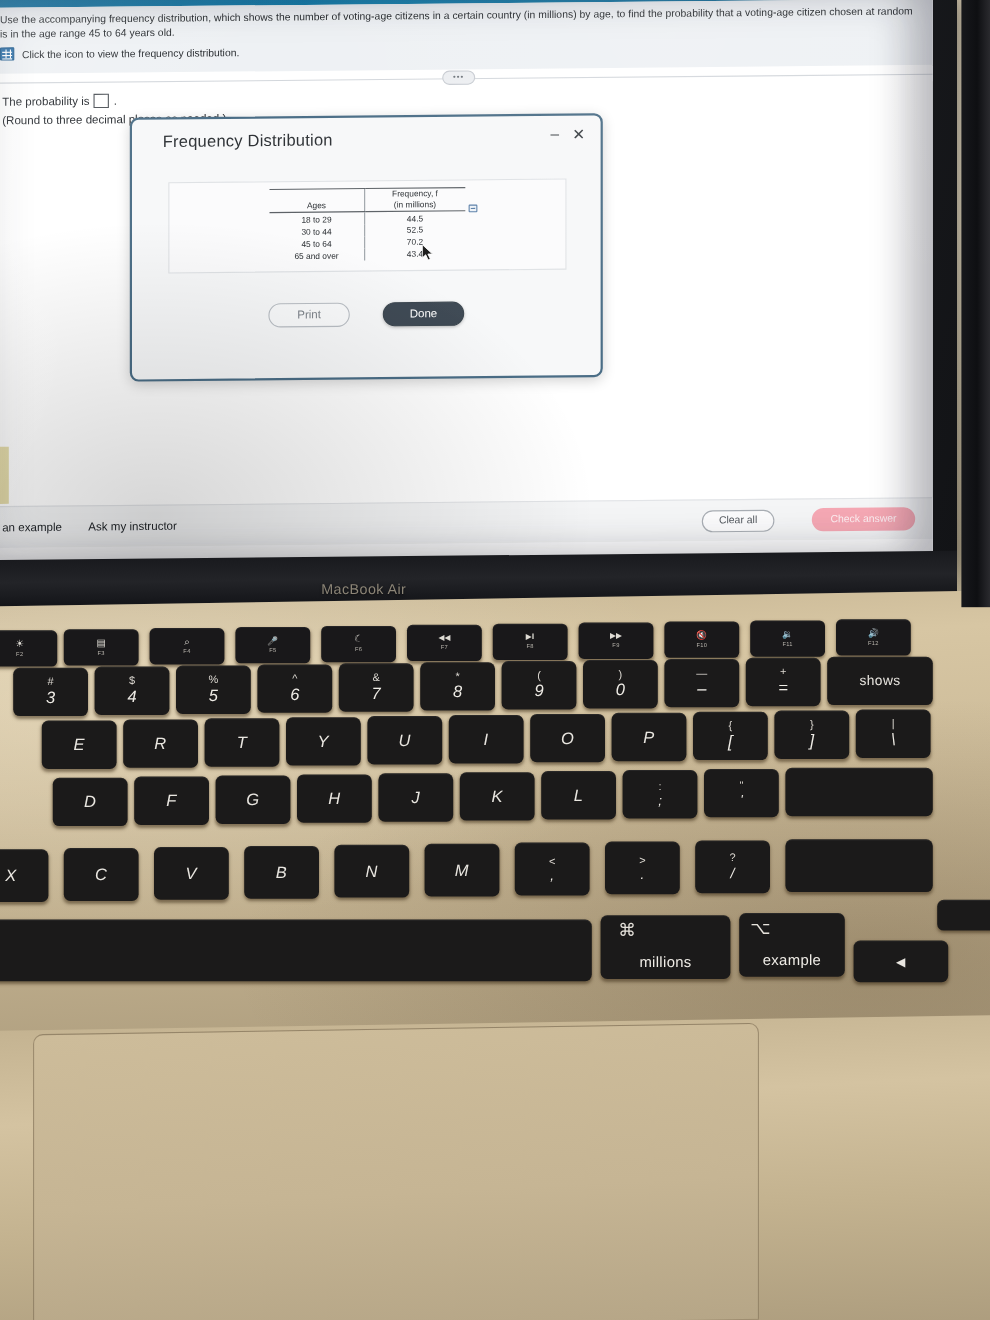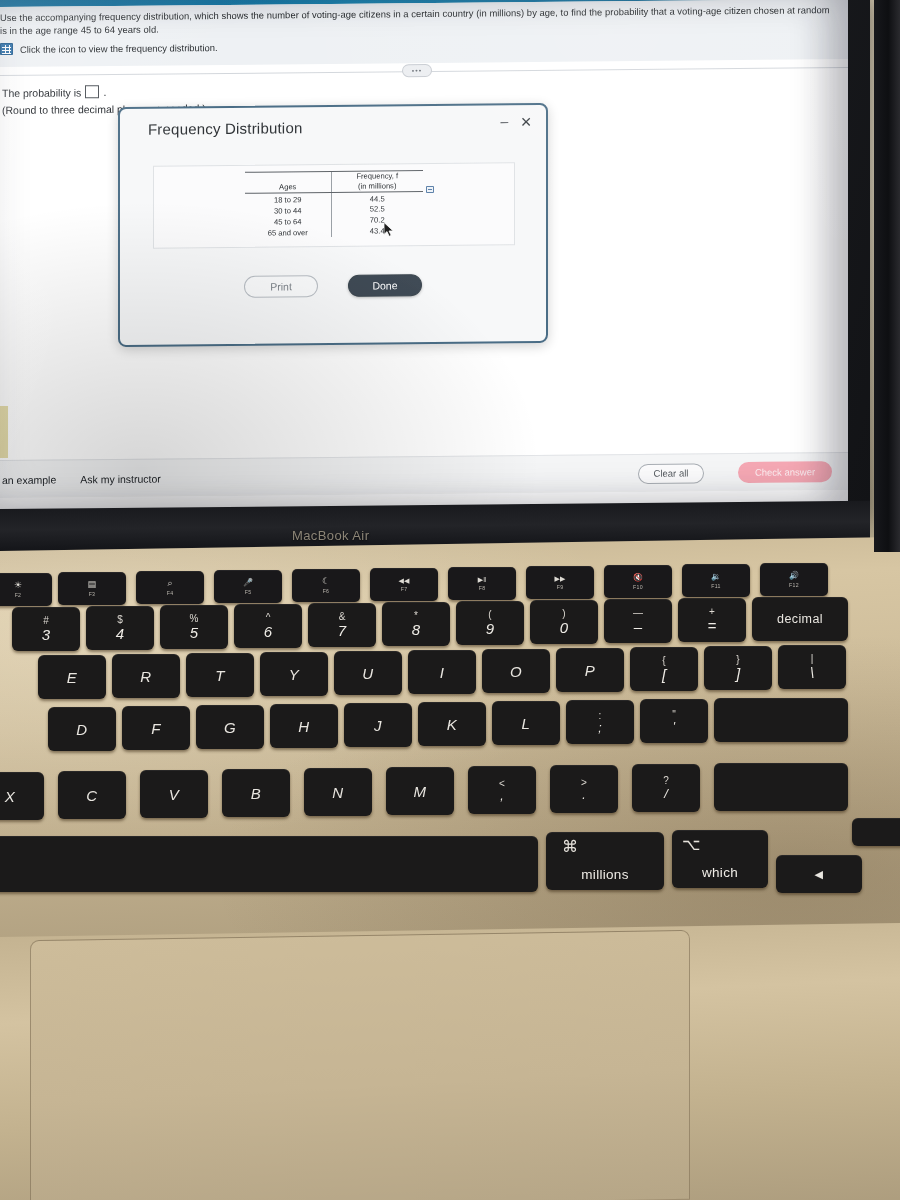--- a/index.html
+++ b/index.html
@@ -488,21 +488,21 @@
     </div>
     <div class="key dual" style="left:604px;top:599px;width:68px;height:44px;">
       <span class="top">—</span>
       <span class="bot">–</span>
     </div>
     <div class="key dual" style="left:678px;top:598px;width:68px;height:44px;">
       <span class="top">+</span>
       <span class="bot">=</span>
     </div>
     <div class="key word" style="left:752px;top:597px;width:96px;height:44px;">
-      <span class="lab">decimal</span>
+      <span class="lab">shows</span>
     </div>
 
     <div class="key" style="left:38px;top:655px;width:68px;height:44px;">
       <span class="lab">E</span>
       </div>
     <div class="key" style="left:112px;top:654px;width:68px;height:44px;">
       <span class="lab">R</span>
       </div>
     <div class="key" style="left:186px;top:653px;width:68px;height:44px;">
       <span class="lab">T</span>
@@ -598,21 +598,21 @@
     </div>
     <div class="key" style="left:714px;top:763px;width:134px;height:48px;"></div>
 
     <div class="key" style="left:-40px;top:836px;width:578px;height:56px;"></div>
     <div class="key modword" style="left:546px;top:832px;width:118px;height:58px;">
       <span class="sym">⌘</span>
       <span class="wrd">millions</span>
     </div>
     <div class="key modword" style="left:672px;top:830px;width:96px;height:58px;">
       <span class="sym" style="margin-left:10px;">⌥</span>
-      <span class="wrd">which</span>
+      <span class="wrd">example</span>
     </div>
     <div class="key arrow" style="left:776px;top:855px;width:86px;height:38px;">
       <span class="lab" style="font-style:normal;">◀</span>
     </div>
     <div class="key" style="left:852px;top:818px;width:56px;height:28px;"></div>
   </div>
 
 </div>
 
 </body></html>

